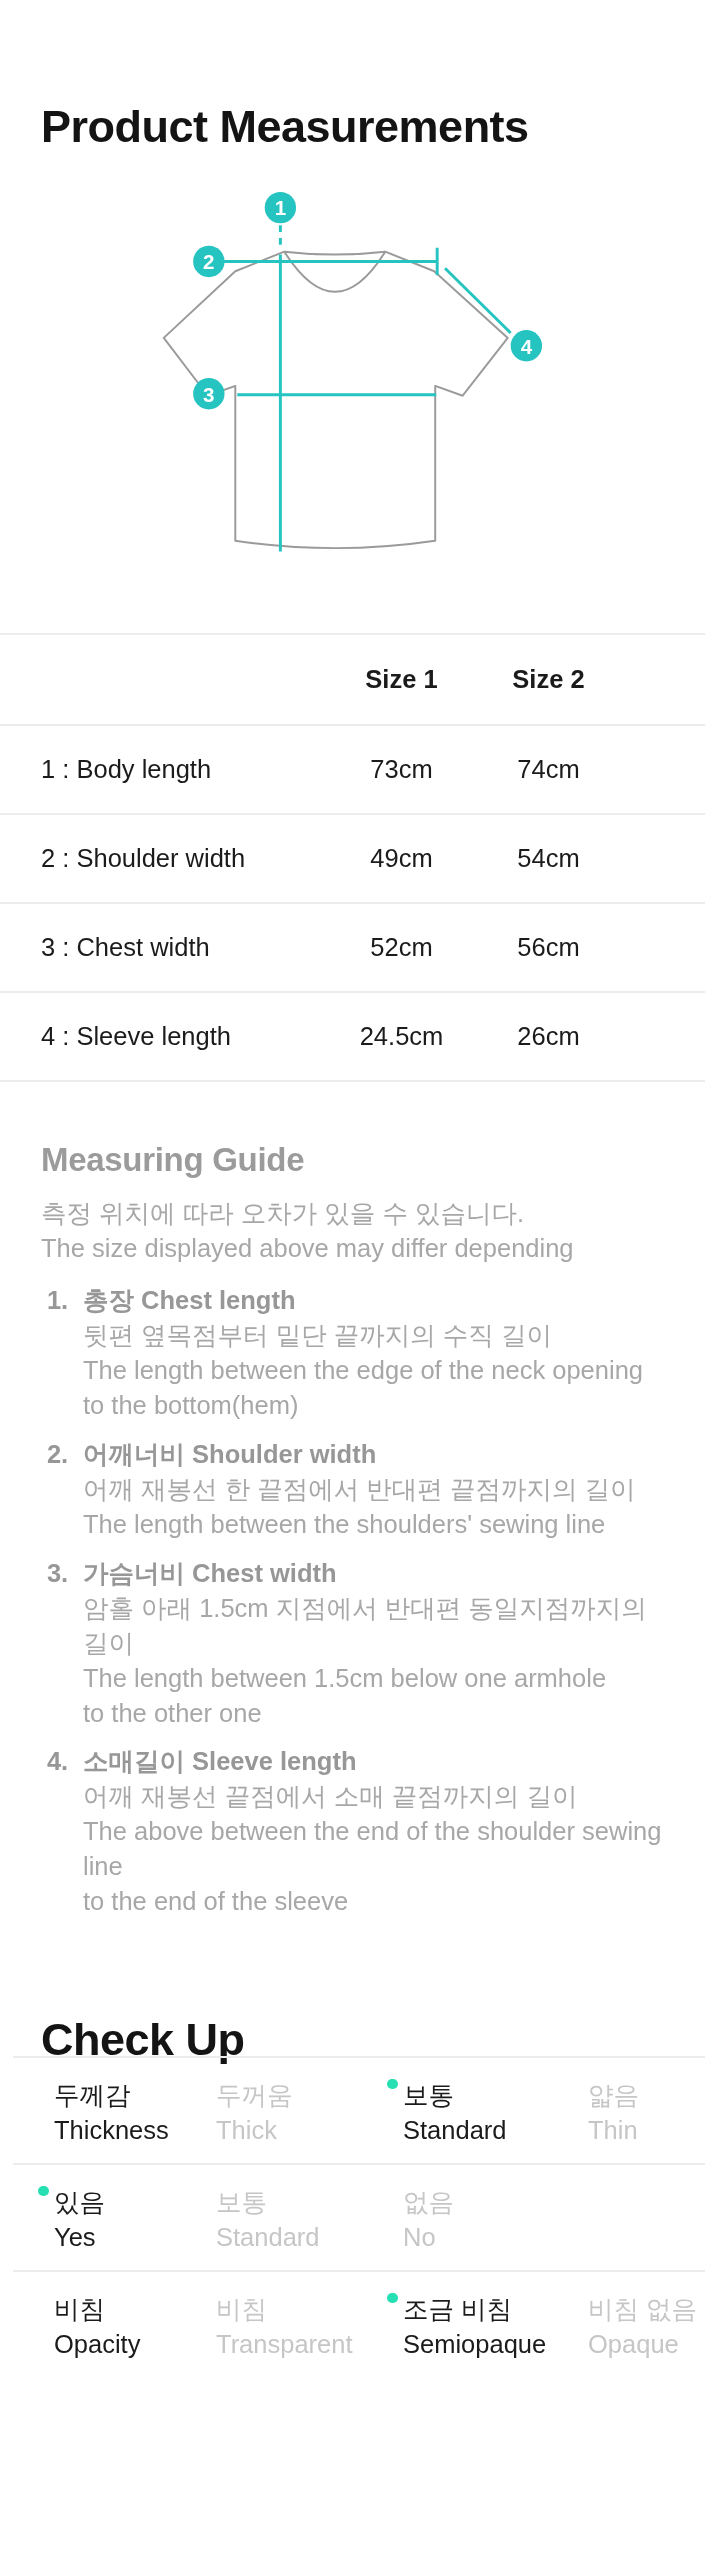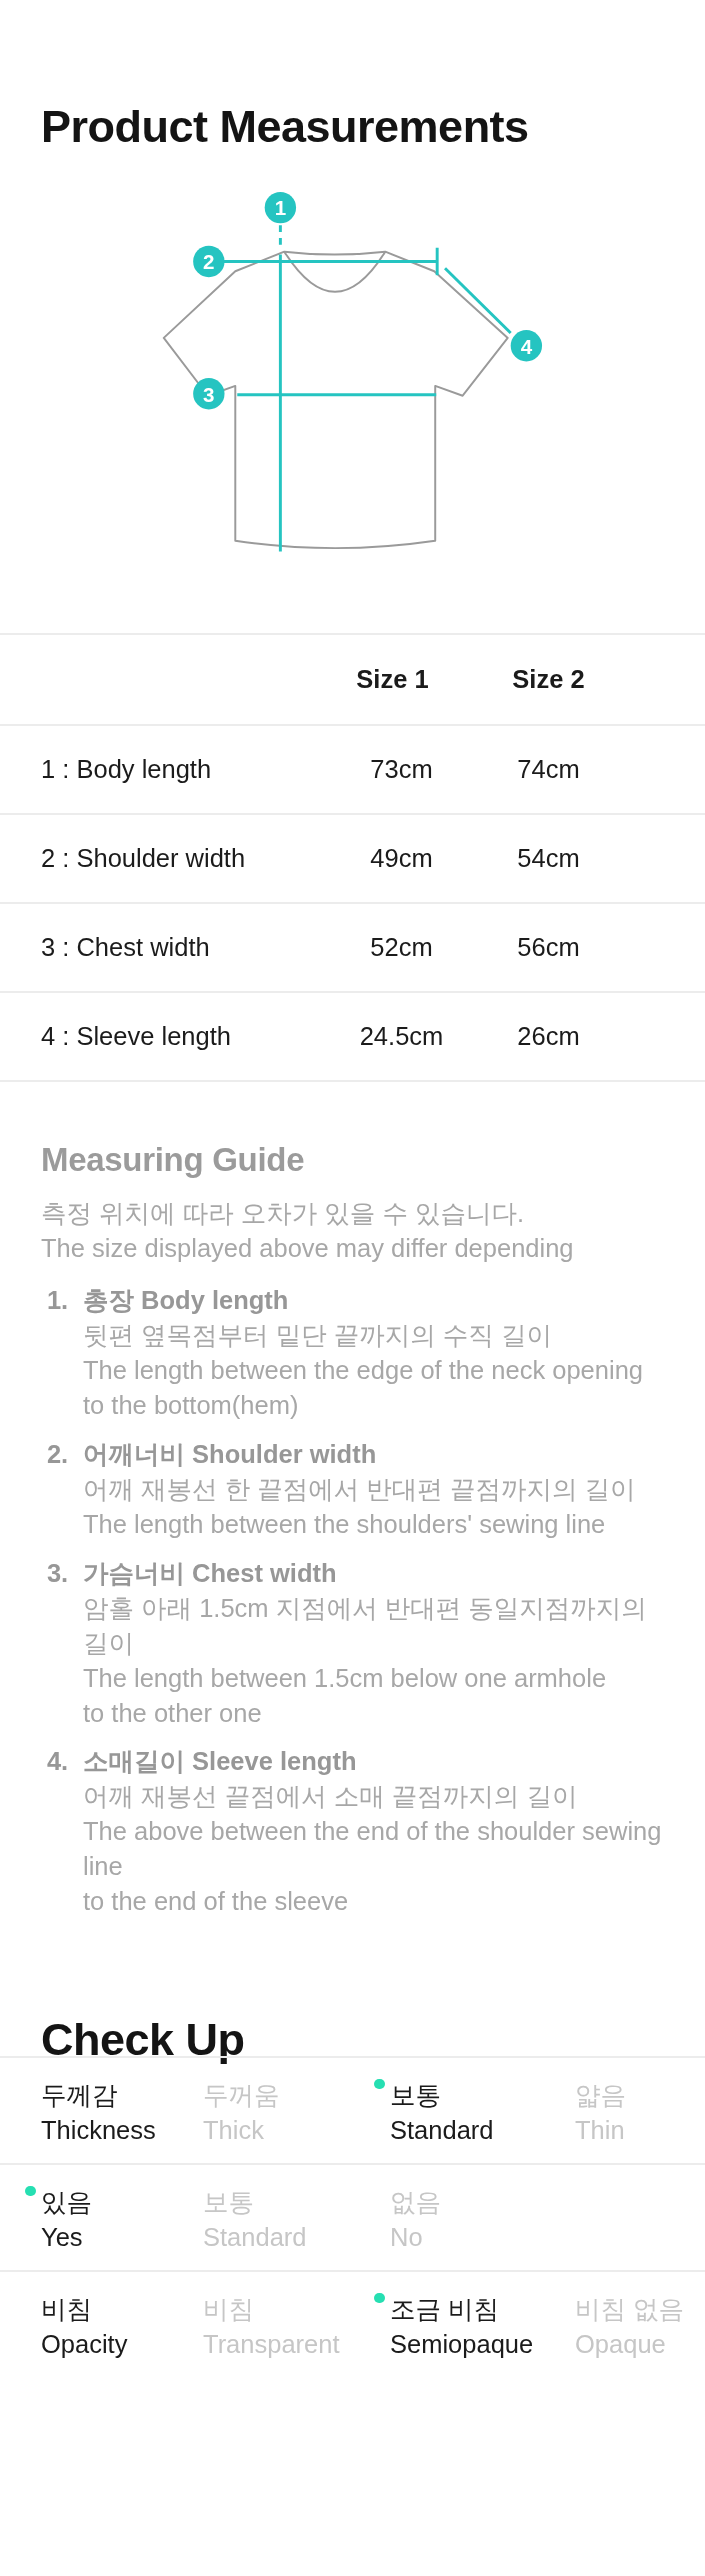--- a/index.html
+++ b/index.html
@@ -31,21 +31,21 @@
   
   .size-table{position:absolute;top:633px;left:0;width:706px;}
   .size-row{
     display:grid;grid-template-columns:1fr 147px 147px;
     align-items:center;
     padding-left:41px;padding-right:84px;
     border-top:2px solid #ececec;
     height:87px;
     font-size:25.5px;color:#1b1b1b;
   }
-  .size-row.header{height:89px;gap:9px;}
+  .size-row.header{height:89px;}
   .size-row:last-child{border-bottom:2px solid #ececec;}
   .size-row .label{text-align:left;}
   .size-row .val{text-align:center;}
   .size-row.header .val{font-weight:700;}
   
   .guide{position:absolute;top:1137px;left:0;width:706px;padding:0 41px;box-sizing:border-box;}
   .guide-heading{
     margin:0 0 13.7px 0;
     font-size:33px;font-weight:700;line-height:45px;color:#9b9b9b;
     letter-spacing:-0.3px;
@@ -60,21 +60,21 @@
   .guide-item .num{padding-left:5.9px;font-weight:700;color:#979797;}
   .guide-item .item-title{font-weight:700;color:#979797;}
   
   .check-table{position:absolute;top:2056px;left:0;width:706px;}
   .check-row{
     display:grid;grid-template-columns:162px 187px 185px 1fr;
     padding-left:41px;box-sizing:border-box;
     border-top:2px solid #ececec;
     height:107px;
     padding-top:19.6px;
-    font-size:25.5px;line-height:35px;
+    font-size:25.5px;line-height:35px;margin-left:13px;
   }
   .check-row:last-child{border-bottom:7px solid #14532d;border-radius:18px;}
   .check-cell{position:relative;}
   .check-cell.rowlabel{color:#1b1b1b;}
   .check-cell.option{color:#c6c6c6;}
   .check-cell.option.selected{color:#1b1b1b;}
   .sel-dot{
     position:absolute;left:-15.7px;top:1px;
     width:10.8px;height:10.8px;border-radius:50%;
     background:#26dfb2;
@@ -146,21 +146,21 @@
   <div class="guide">
     <h2 class="guide-heading">Measuring Guide</h2>
     <p class="guide-intro">
       <span>측정 위치에 따라 오차가 있을 수 있습니다.</span><br>
       <span>The size displayed above may differ depending</span><br>
     </p>
     <ol class="guide-list">
       <li class="guide-item">
         <span class="num">1.</span>
         <div>
-          <div class="item-title">총장 Body length</div>
+          <div class="item-title">총장 Chest length</div>
           <div>뒷편 옆목점부터 밑단 끝까지의 수직 길이</div>
           <div>The length between the edge of the neck opening</div>
           <div>to the bottom(hem)</div>
         </div>
       </li>
       <li class="guide-item">
         <span class="num">2.</span>
         <div>
           <div class="item-title">어깨너비 Shoulder width</div>
           <div>어깨 재봉선 한 끝점에서 반대편 끝점까지의 길이</div>

